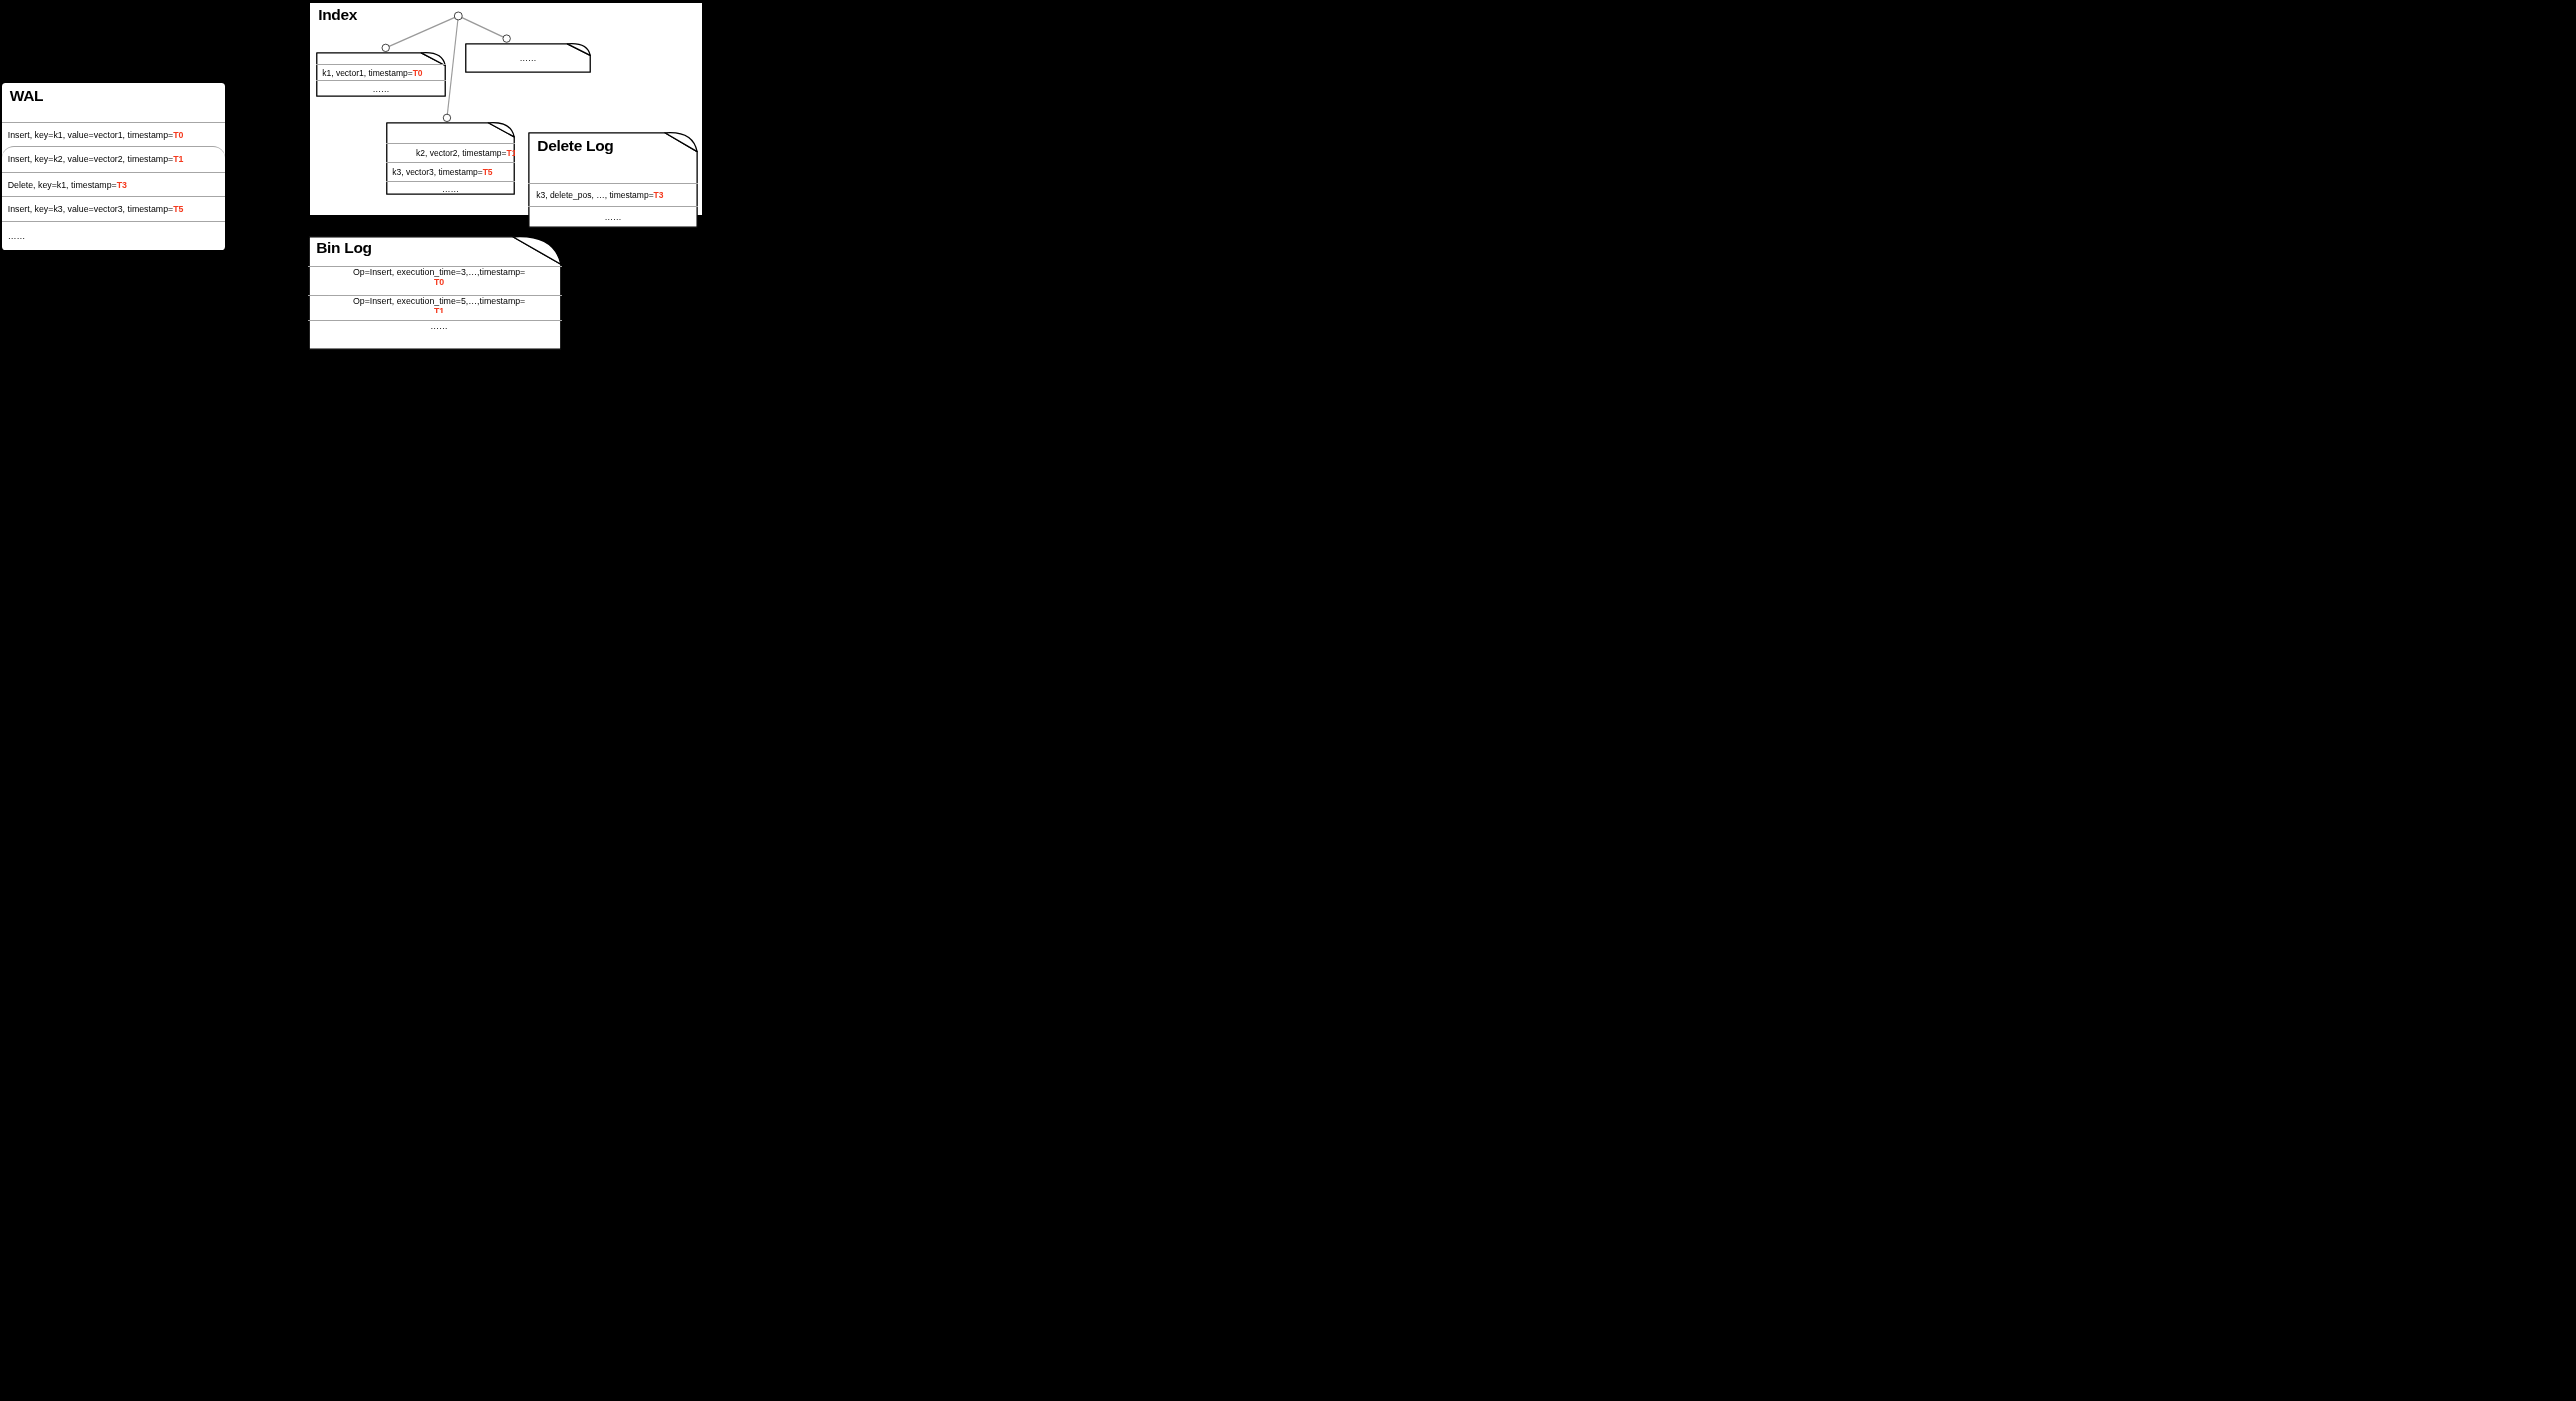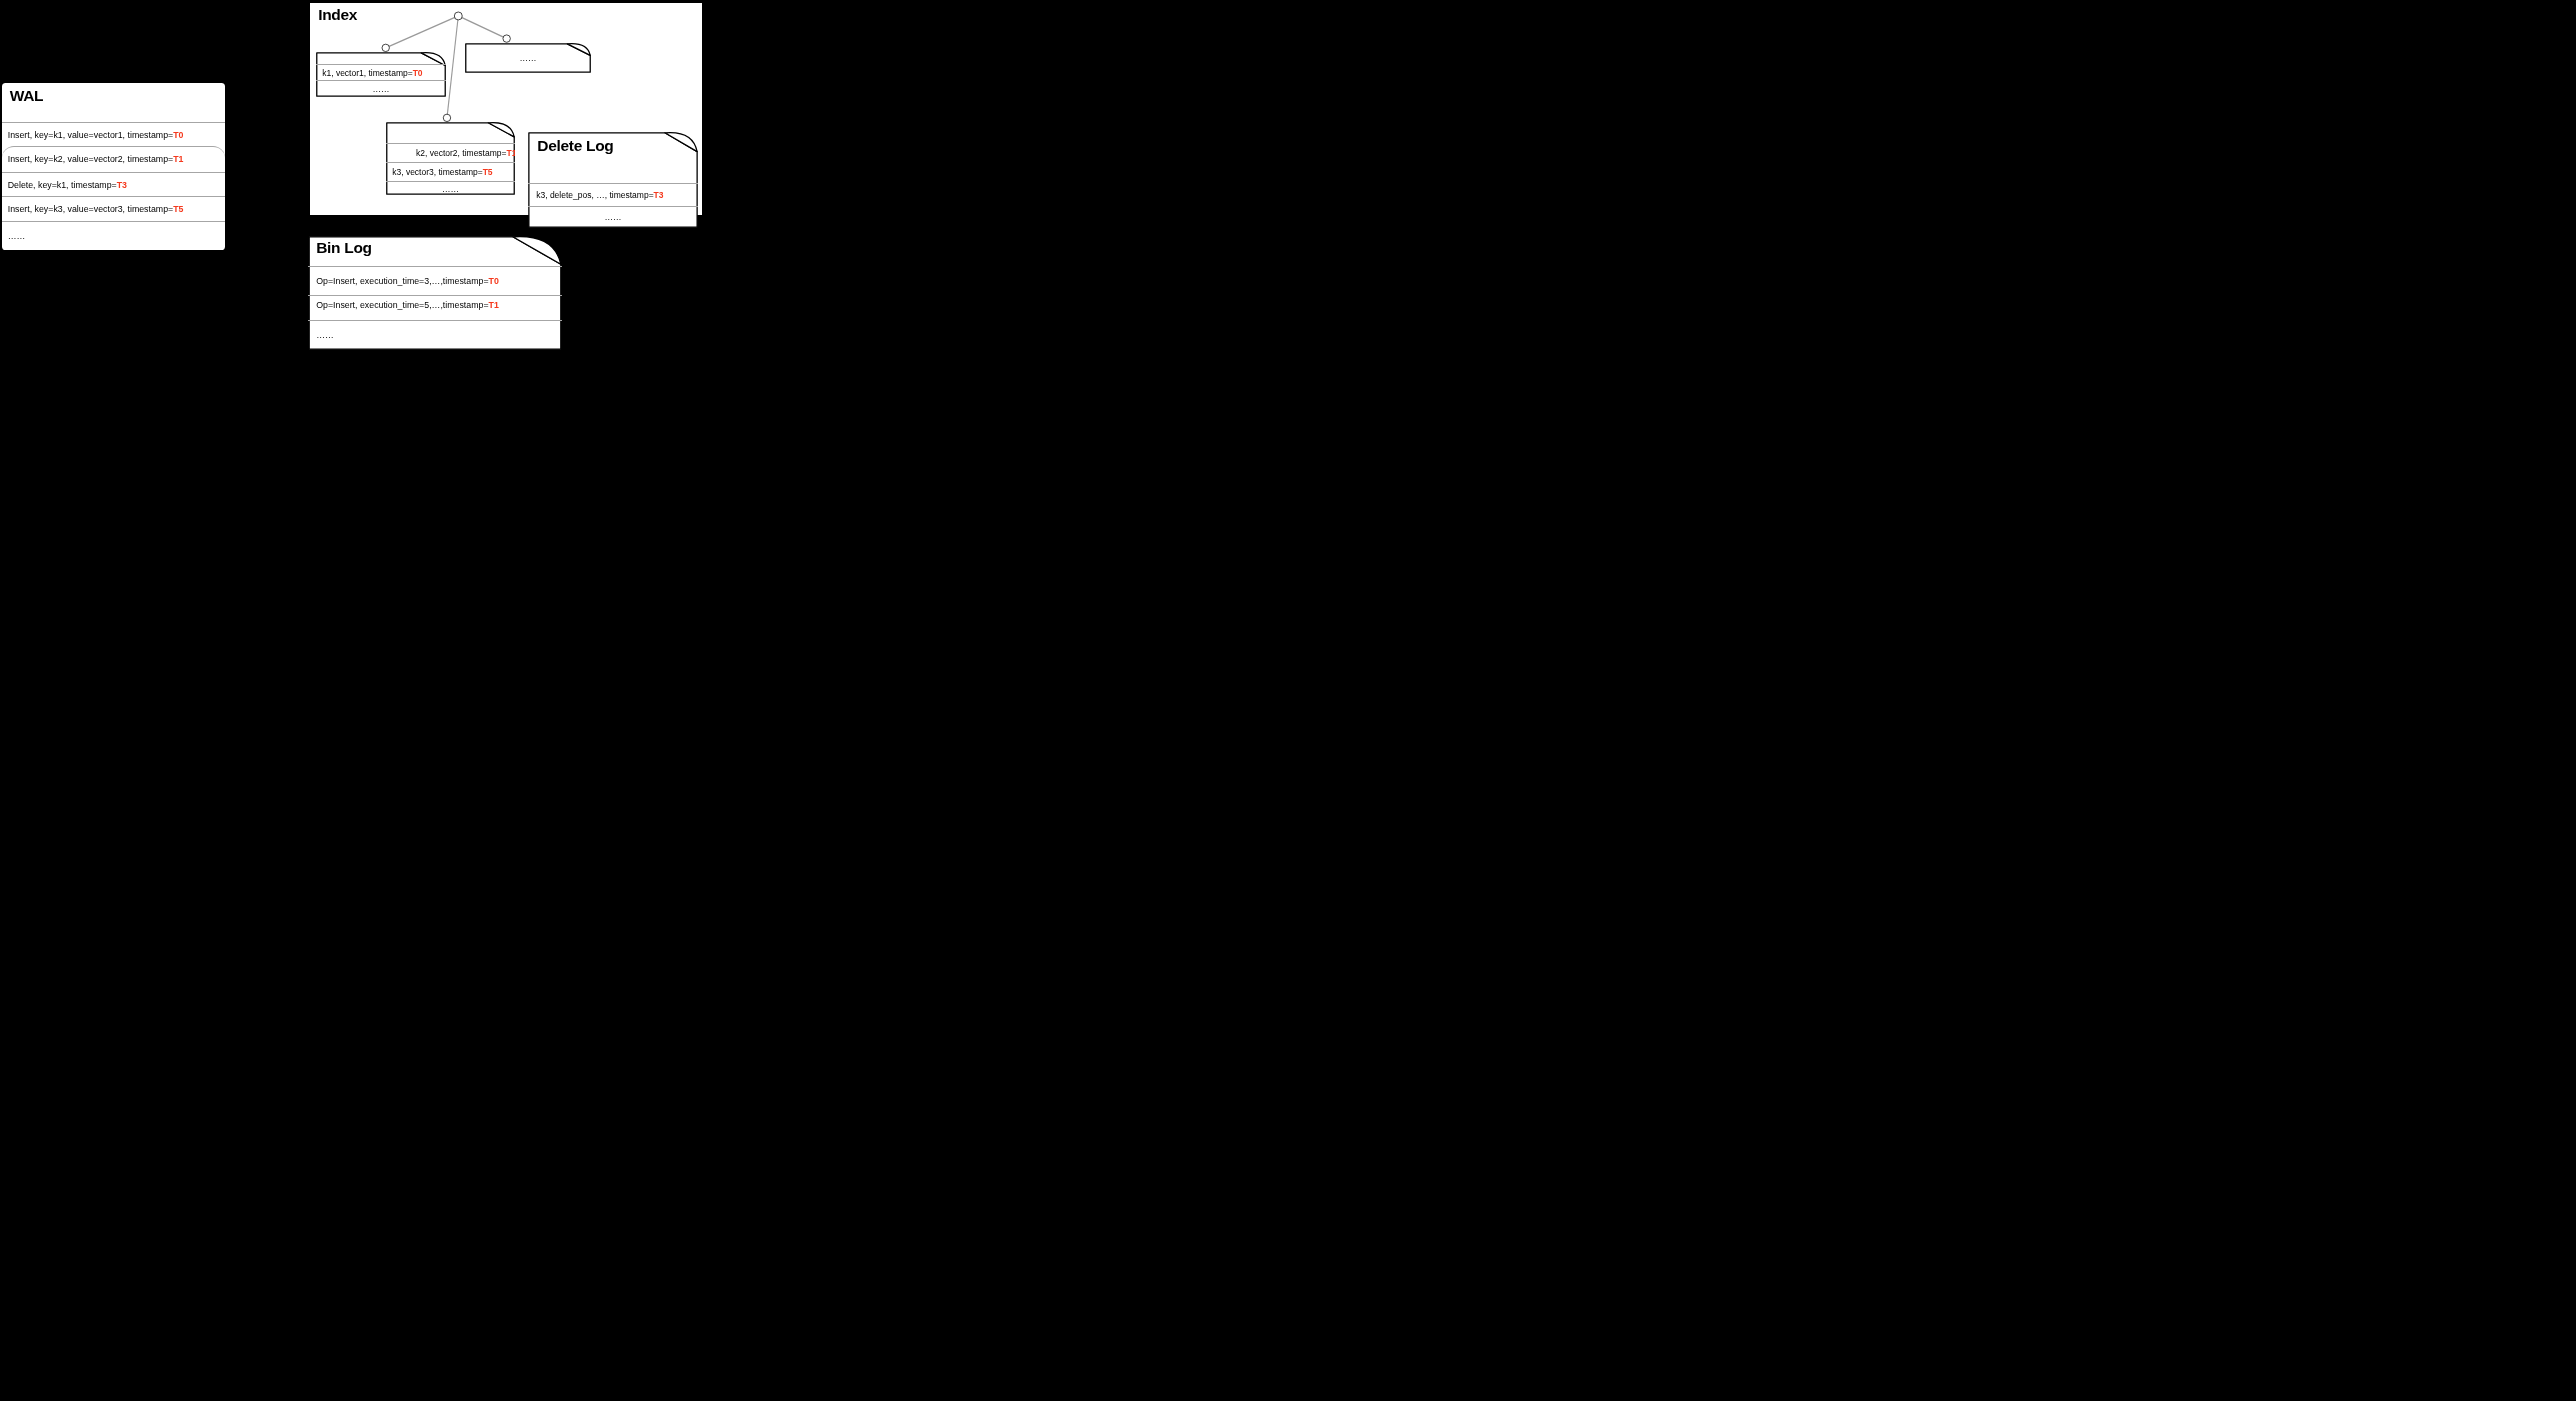--- a/index.html
+++ b/index.html
@@ -52,21 +52,21 @@
   .page > svg{position:absolute;left:0;top:0;overflow:visible;}
   .page-body{fill:var(--paper);stroke:var(--ink);stroke-width:2.5;stroke-linejoin:round;}
   .page-flap{fill:var(--paper);stroke:var(--ink);stroke-width:2.5;stroke-linejoin:round;}
   .page .row, .page .box-title{z-index:1;}
   .page .row{font-size:8.5px;}
   .p-k1{left:316px;top:52px;width:130px;height:45px;}
   .p-more{left:465px;top:43px;width:126px;height:30px;}
   .p-k2k3{left:386px;top:122px;width:129px;height:73px;}
   .p-del{left:528px;top:100px;width:170px;height:84px;margin-top:32px;}
   .p-bin{left:308px;top:236px;width:254px;height:114px;z-index:4;}
-  .p-bin .row{font-size:8.8px;}
+  .p-bin .row{font-size:8.8px;flex-direction:column;}
 </style>
 </head>
 <body>
 
 <div class="canvas">
 
   <div class="wal">
     <div class="box-title" style="left:8.2px;top:5.2px;">WAL</div>
     <div class="row div3 pad" style="top:39px;height:25px;">
       <span>Insert, key=k1, value=vector1, timestamp=</span>

